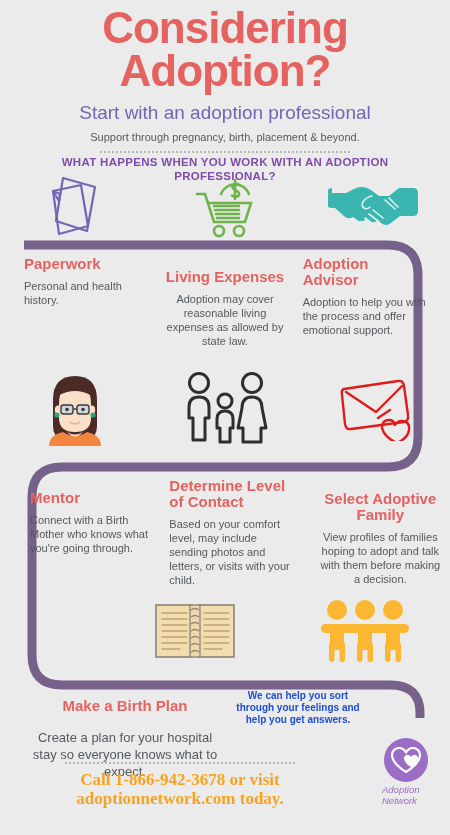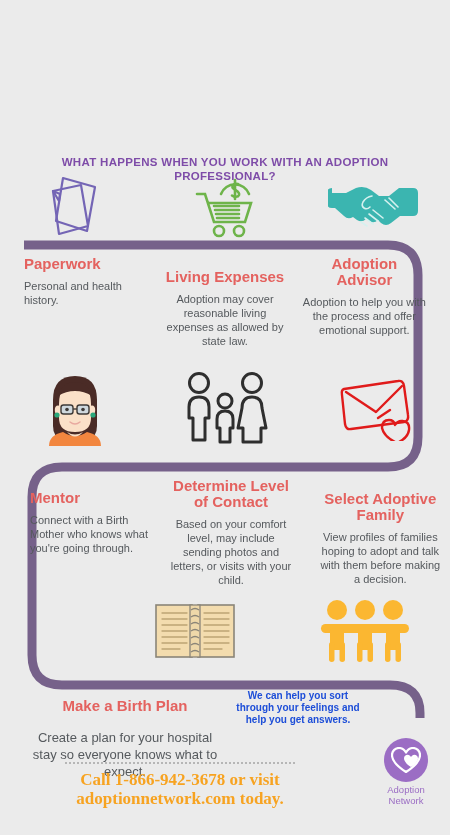--- a/index.html
+++ b/index.html
@@ -111,21 +111,21 @@
     color: #e4625f;
   }
   .col p {
     margin: 7px 0 0 0;
     font-size: 11px;
     line-height: 1.28;
     color: #55595d;
   }
   .al-left   { text-align: left; }
   .al-center { text-align: center; margin-top: 13px; }
-  .al-right  { text-align: center; }
+  .al-right  { text-align: left; }
 
   
   .birth-block {
     position: absolute;
     left: 30px;
     top: 681px;
     width: 190px;
     text-align: center;
   }
   .birth-block h3 {
@@ -169,21 +169,21 @@
     font-weight: bold;
     line-height: 1.14;
     color: #f7a321;
     font-family: Liberation Serif, serif;
   }
   .logo {
     position: absolute;
     left: 382px;
     top: 738px;
     width: 48px;
-    text-align: center;
+    font-style: italic;
   }
   .logo-mark {
     width: 44px;
     height: 44px;
     margin: 0 auto;
     border-radius: 50%;
     background: #9b6dc4;
     display: flex;
     align-items: center;
     justify-content: center;
@@ -193,20 +193,29 @@
     font-size: 9.5px;
     line-height: 1.15;
     color: #9b6dc4;
   }
 </style>
 </head>
 <body>
 
 <div id="poster">
 
+  <div class="hdr">
+    <h1 class="hdr-title">
+      <span>Considering</span><br>
+      <span>Adoption?</span>
+    </h1>
+    <p class="hdr-sub">Start with an adoption professional</p>
+    <p class="hdr-sub2">Support through pregnancy, birth, placement &amp; beyond.</p>
+    <div class="dots"></div>
+  </div>
 
   <div class="section-q">WHAT HAPPENS WHEN YOU WORK WITH AN ADOPTION PROFESSIONAL?</div>
 
   <svg class="track" viewBox="0 0 450 835" xmlns="http://www.w3.org/2000/svg">
     <path d="M 24 245 L 388 245 Q 418 245 418 275 L 418 437 Q 418 467 388 467 L 62 467 Q 32 467 32 497 L 32 655 Q 32 685 62 685 L 390 685 Q 420 685 420 713 L 420 718" fill="none" stroke="#76618a" stroke-width="9" stroke-linecap="butt"></path>
   </svg>
 
   <div class="iconrow" style="top:172px; height:70px;">
 
     <div class="iconcell">

